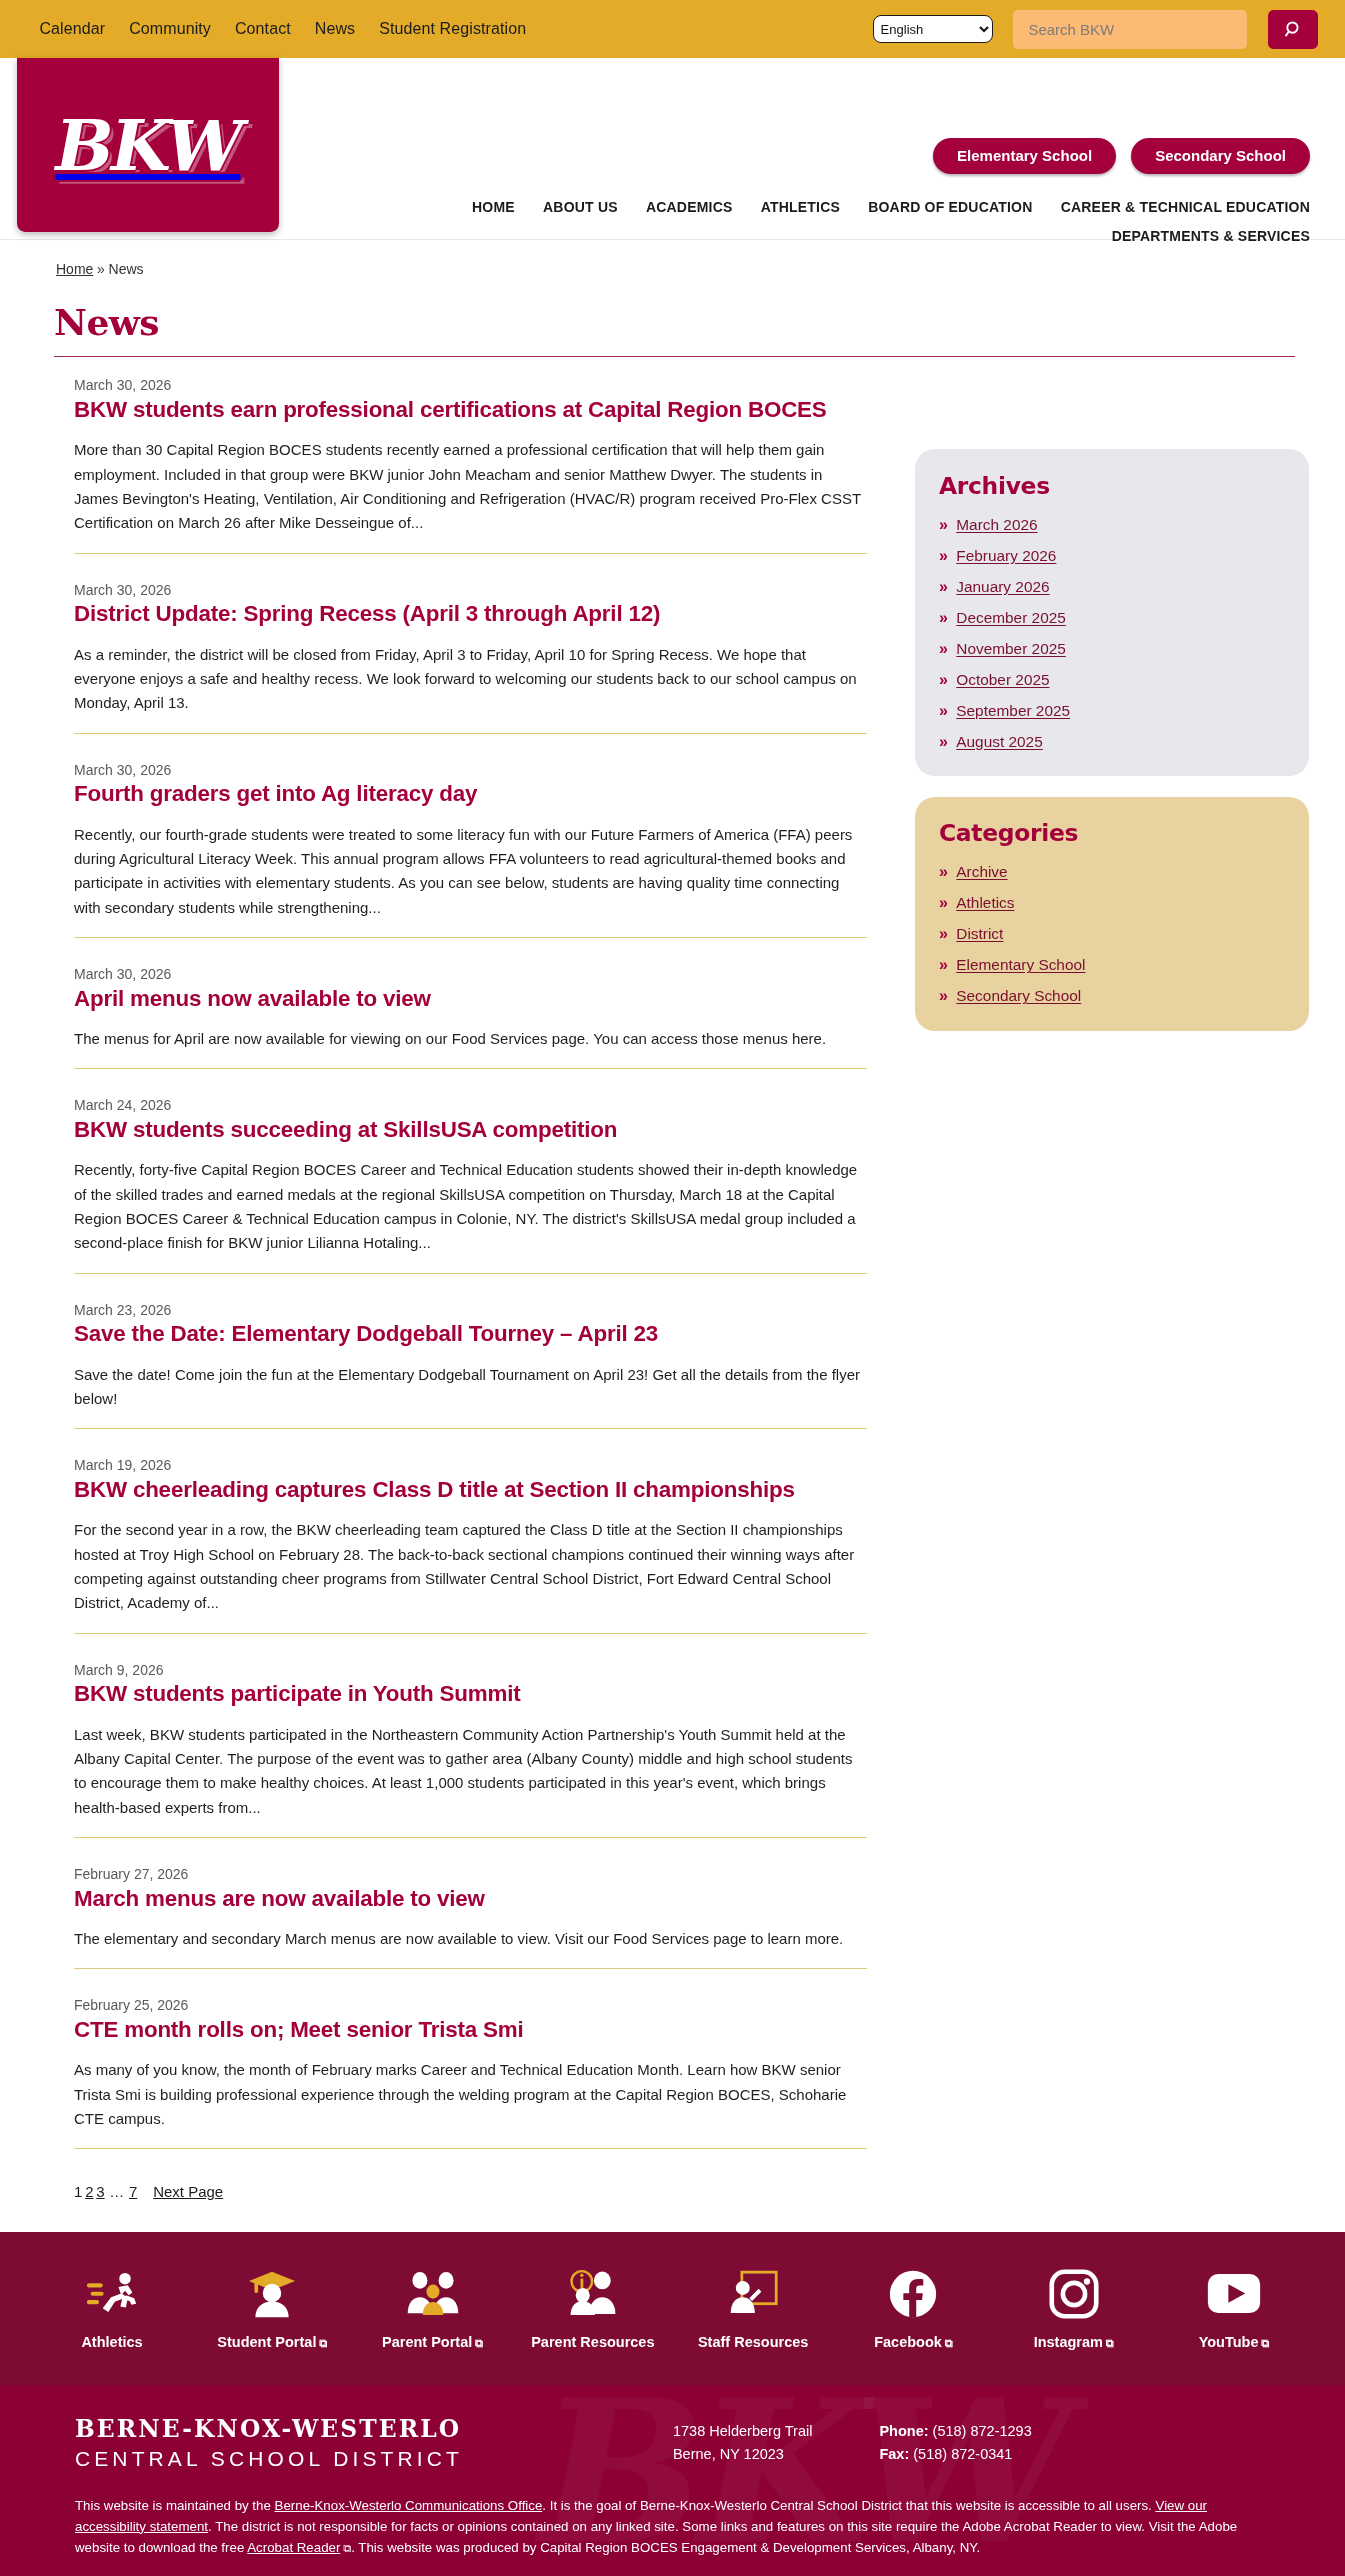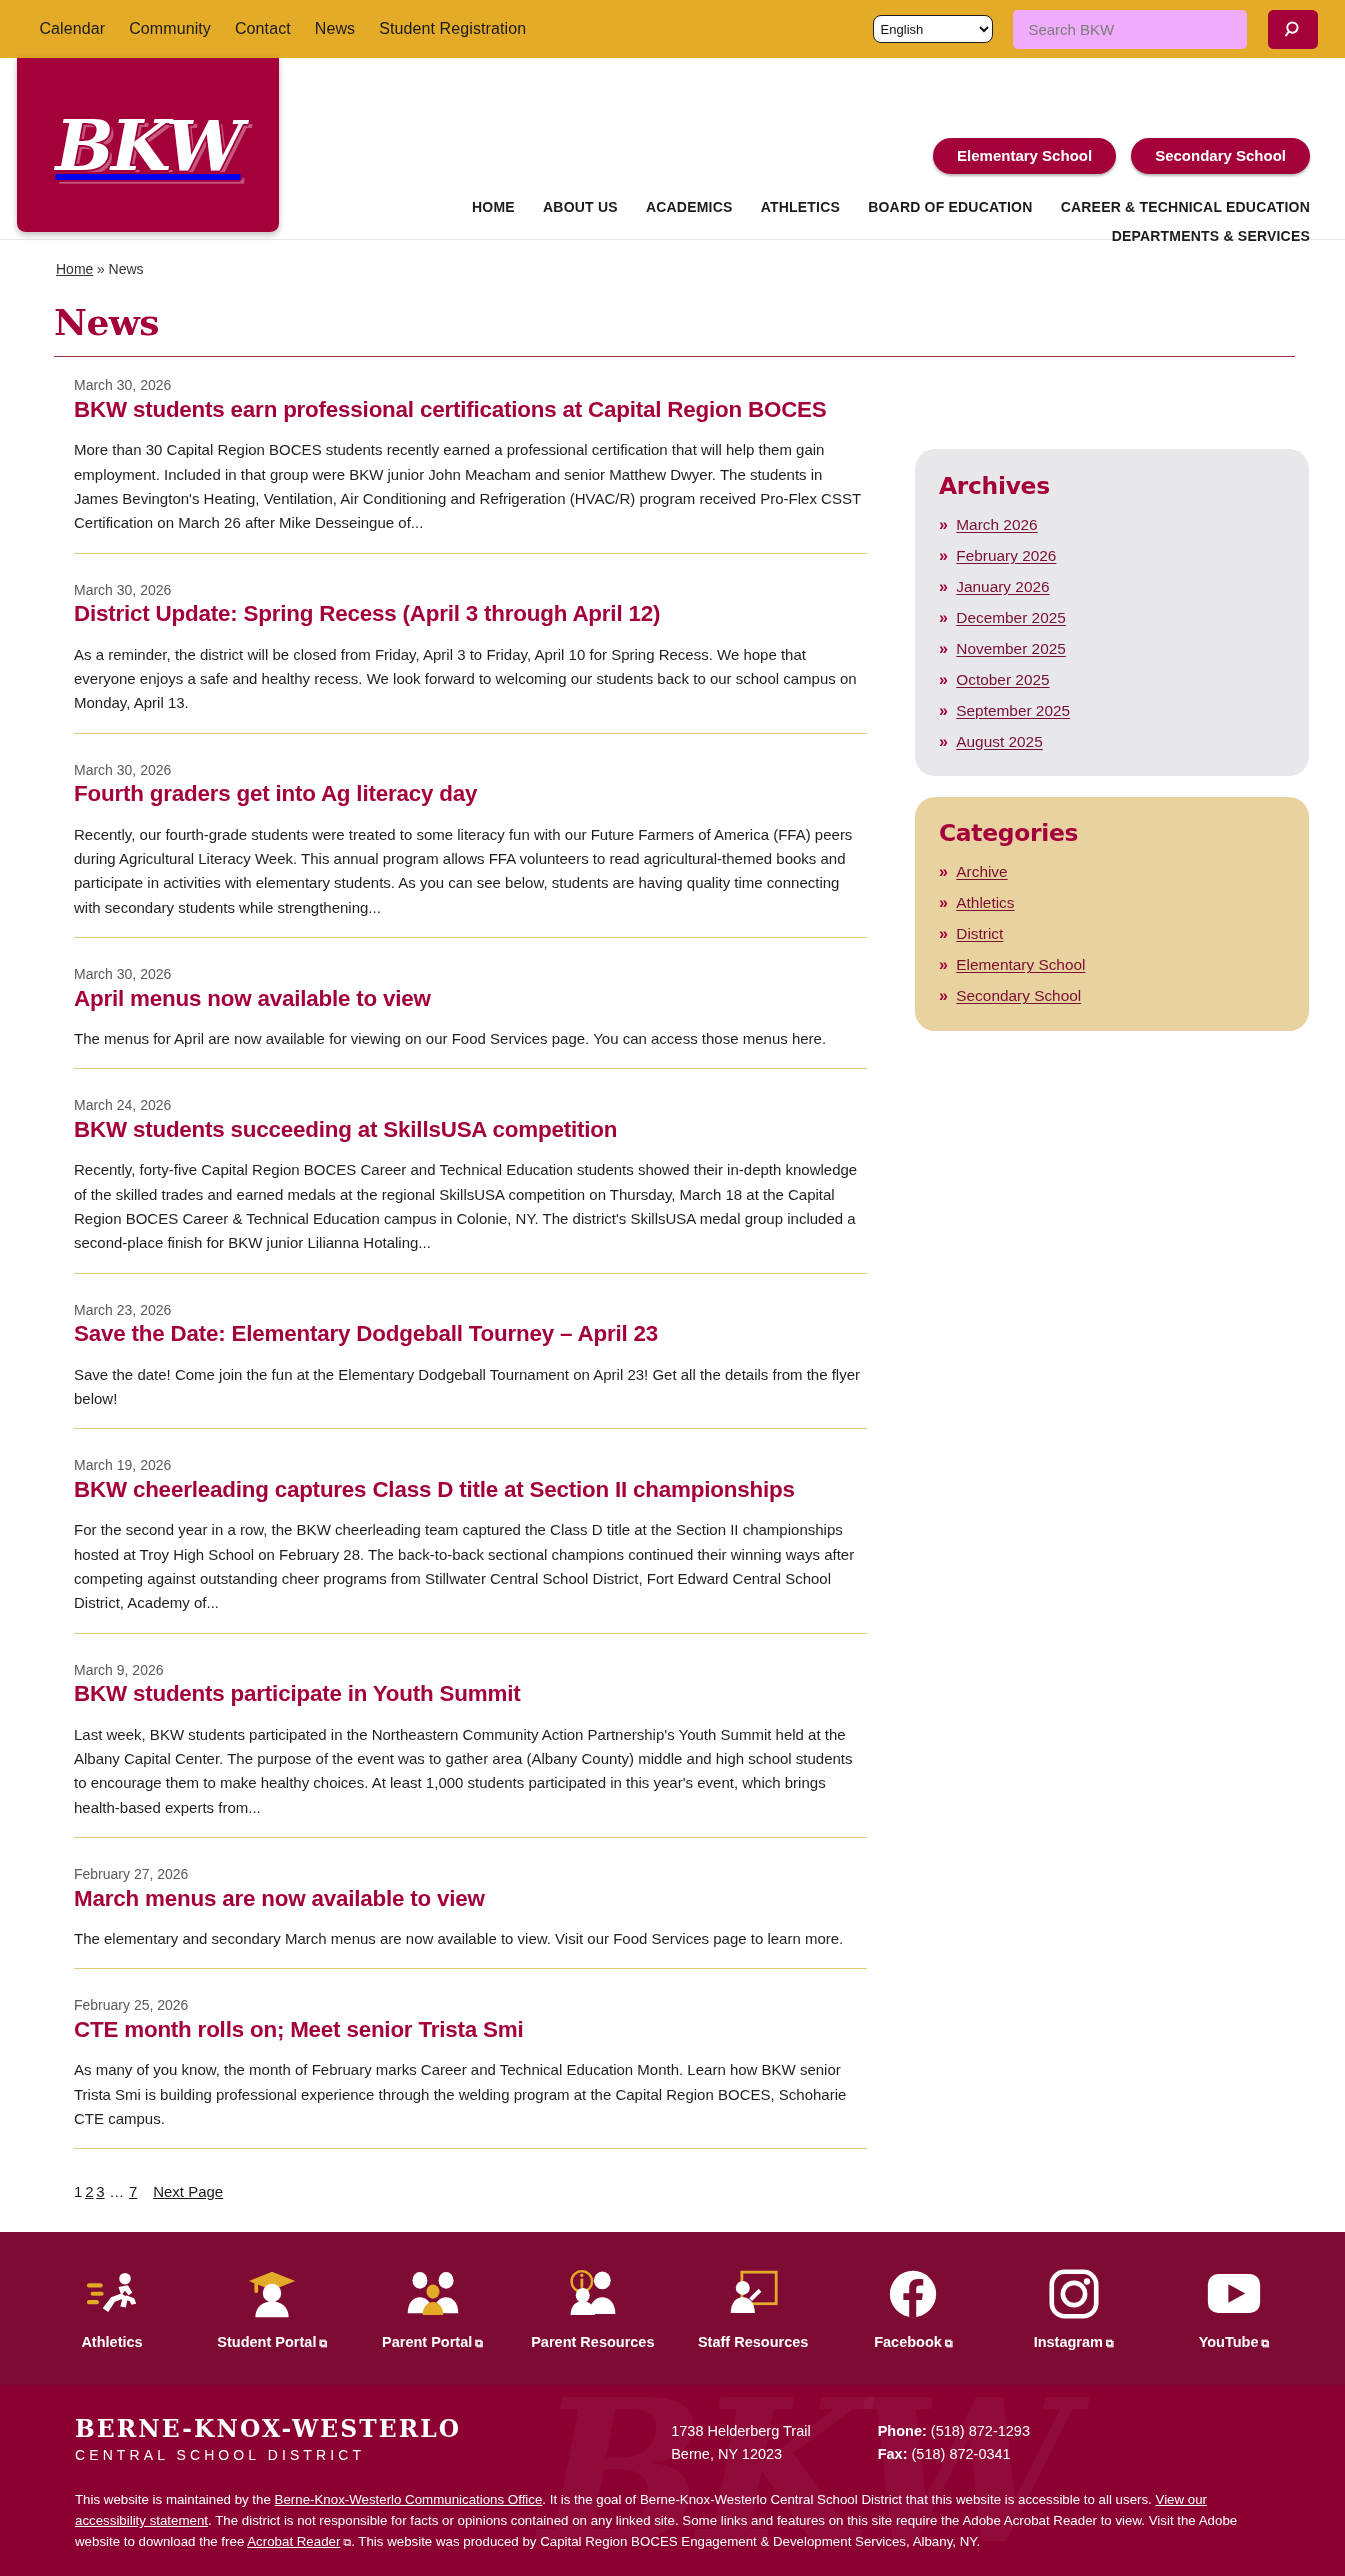--- a/index.html
+++ b/index.html
@@ -43,21 +43,21 @@
     background: #fff;
     border-radius: 8px;
     padding: 0 2.8px;
     color: #111;
   }
   .search-input {
     width: 234px;
     height: 39px;
     border: none;
     border-radius: 4.7px;
-    background: #f0abfc;
+    background: #fdba74;
     padding: 0 15px;
     font-size: 15px;
     color: #555;
     font-family: "Liberation Sans", sans-serif;
   }
   .search-input::placeholder { color: #7c7c7c; }
   .search-btn {
     width: 50px;
     height: 39px;
     background: #a4003c;
@@ -318,21 +318,21 @@
     font-family: "DejaVu Serif", serif;
     font-weight: bold;
     color: #fff;
     font-size: 23.4px;
     letter-spacing: 2.1px;
     line-height: 1.25;
   }
   .district-sub {
     font-family: "Liberation Sans", sans-serif;
     color: #fff;
-    font-size: 14px;
+    font-size: 21px;
     letter-spacing: 4.1px;
     font-weight: normal;
     margin-top: 2.8px;
   }
   .fb-address {
     color: #fff;
     font-size: 14.5px;
     line-height: 1.55;
     margin-left: 210px;
     margin-top: 5.6px;

